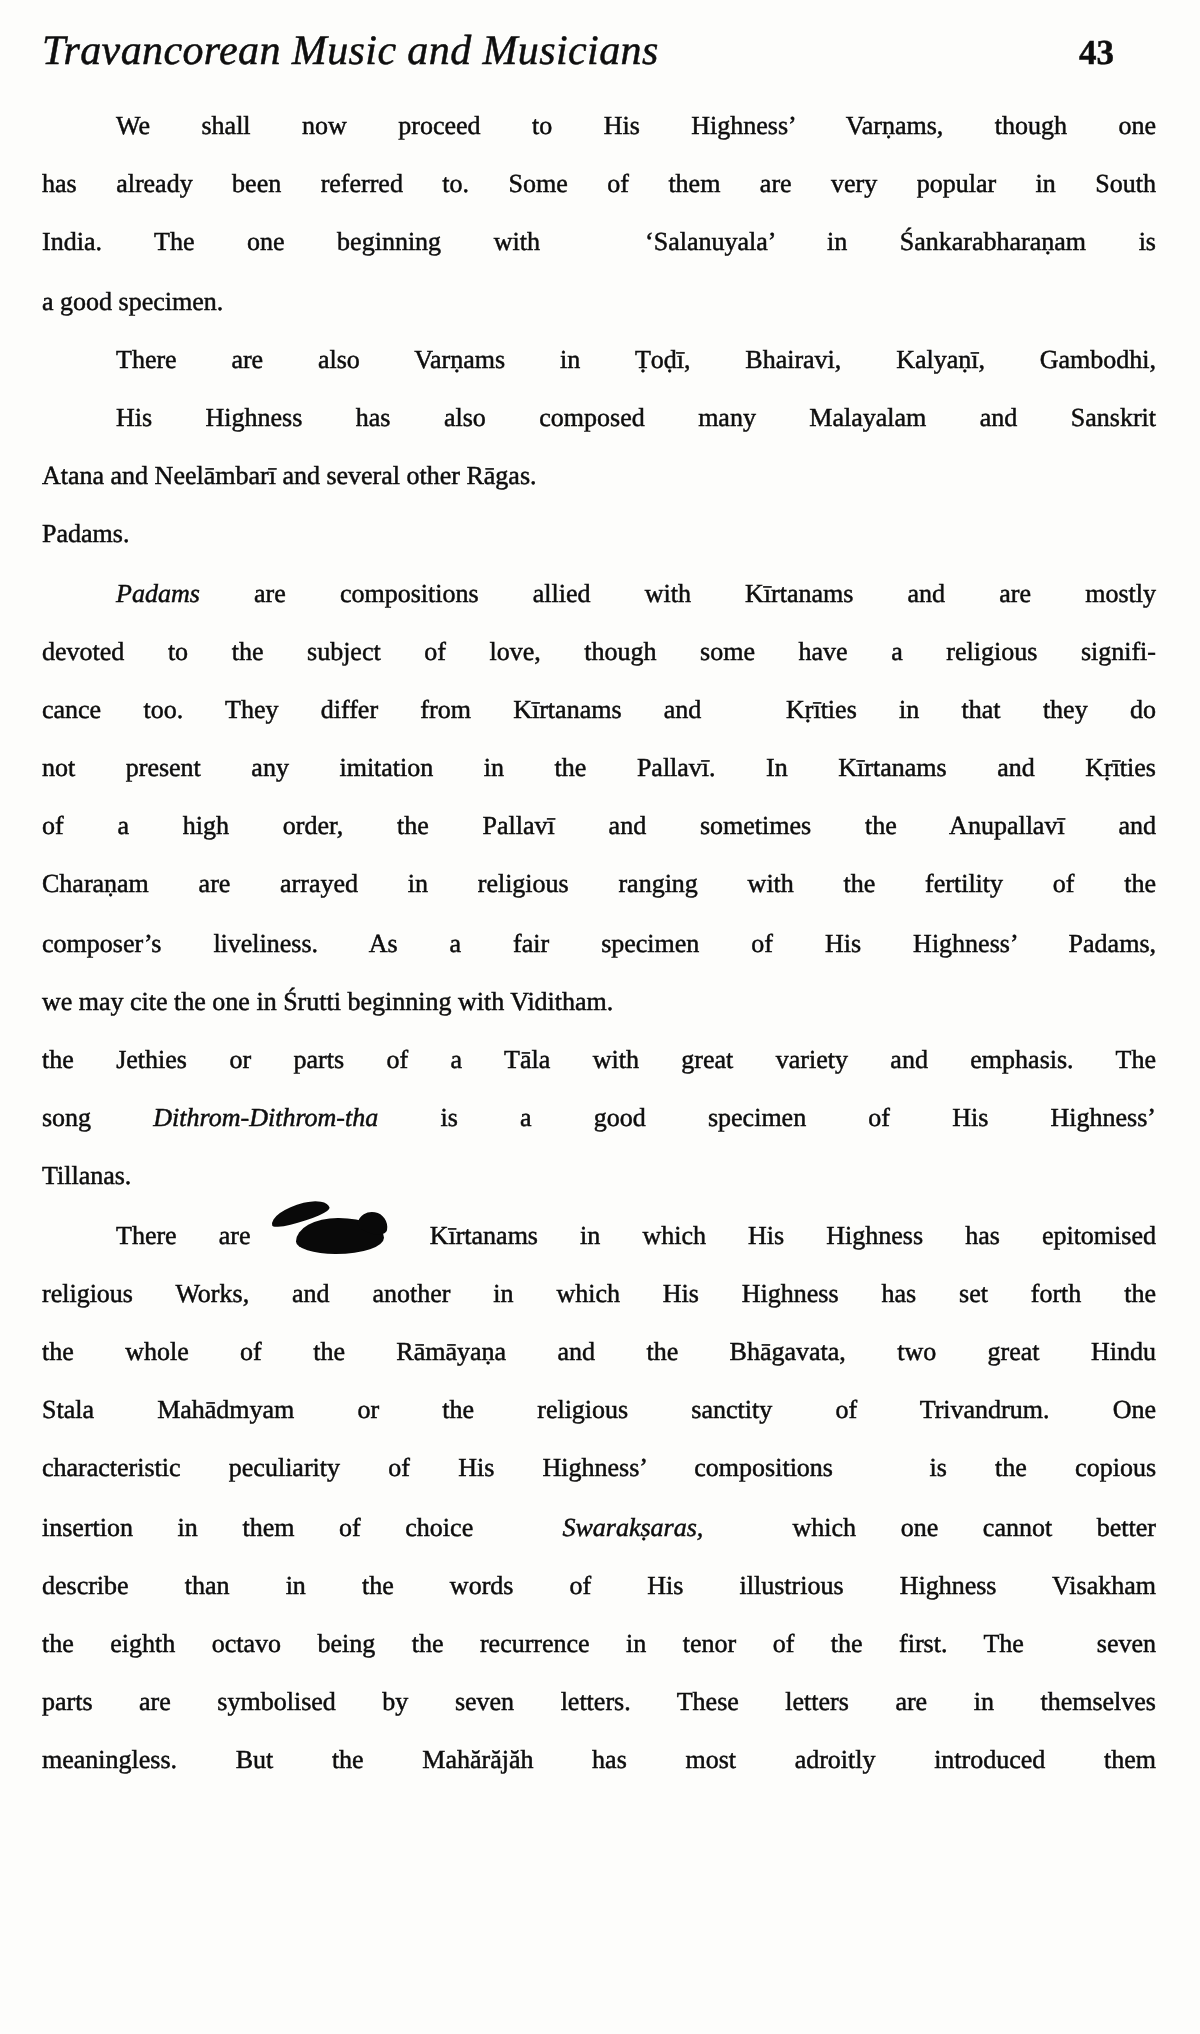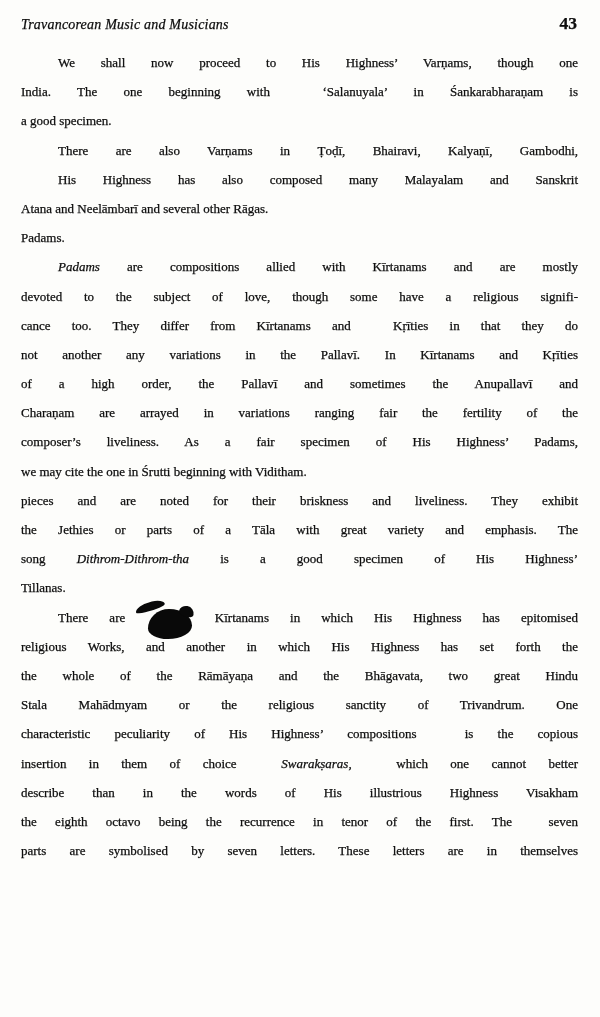--- a/index.html
+++ b/index.html
@@ -17,48 +17,48 @@
     -webkit-text-stroke: 0.25px #0e0e0e;
   }
   .header {
     display: flex;
     justify-content: space-between;
     align-items: baseline;
     height: 24px;
   }
   .running-title {
     font-style: italic;
-    font-size: 14px;
+    font-size: 21px;
     letter-spacing: 0.2px;
   }
   .page-number {
     font-size: 17.5px;
     font-weight: bold;
-    margin-right: 1px;
+    margin-right: 21px;
   }
   .page-body {
     margin-top: 11px;
     font-size: 13px;
   }
   .line {
     height: 29.2px;
     line-height: 29.2px;
     text-align: justify;
     text-align-last: justify;
     overflow: visible;
   }
   .line.indent { text-indent: 37px; }
   .line.last { text-align-last: left; }
   .italic { font-style: italic; }
   .blot {
     color: transparent;
     -webkit-text-stroke: 0;
     background: #090909;
     border-radius: 48% 52% 55% 45% / 65% 55% 45% 35%;
-    padding: 1px 11px 14px 13px;
+    padding: 1px 11px 2px 13px;
     margin: 0 2px;
     position: relative;
   }
   .blot::before {
     content: "";
     position: absolute;
     left: -13px; top: -7px;
     width: 30px; height: 9px;
     background: #090909;
     border-radius: 60% 40% 70% 30% / 80% 60% 40% 20%;
@@ -77,41 +77,42 @@
 </head>
 <body>
 
 <div class="page">
   <div class="header">
     <span class="running-title">Travancorean Music and Musicians</span>
     <span class="page-number">43</span>
   </div>
   <div class="page-body">
       <div class="line indent"><span>We shall now proceed to His Highness’ Varṇams, though one</span></div>
+      <div class="line"><span>has already been referred to. Some of them are very popular in South</span></div>
       <div class="line"><span>India. The one beginning with&nbsp; ‘Salanuyala’ in Śankarabharaṇam is</span></div>
       <div class="line last"><span>a good specimen.</span></div>
       <div class="line indent"><span>There are also Varṇams in Ṭoḍī, Bhairavi, Kalyaṇī, Gambodhi,</span></div>
       <div class="line indent"><span>His Highness has also composed many Malayalam and Sanskrit</span></div>
       <div class="line last"><span>Atana and Neelāmbarī and several other Rāgas.</span></div>
       <div class="line last"><span>Padams.</span></div>
       <div class="line indent"><span class="italic">Padams</span><span> are compositions allied with Kīrtanams and are mostly</span></div>
       <div class="line"><span>devoted to the subject of love, though some have a religious signifi-</span></div>
       <div class="line"><span>cance too. They differ from Kīrtanams and&nbsp; Kṛīties in that they do</span></div>
-      <div class="line"><span>not another any variations in the Pallavī. In Kīrtanams and Kṛīties</span></div>
+      <div class="line"><span>not present any imitation in the Pallavī. In Kīrtanams and Kṛīties</span></div>
       <div class="line"><span>of a high order, the Pallavī and sometimes the Anupallavī and</span></div>
-      <div class="line"><span>Charaṇam are arrayed in variations ranging fair the fertility of the</span></div>
+      <div class="line"><span>Charaṇam are arrayed in religious ranging with the fertility of the</span></div>
       <div class="line"><span>composer’s liveliness. As a fair specimen of His Highness’ Padams,</span></div>
       <div class="line last"><span>we may cite the one in Śrutti beginning with Viditham.</span></div>
-      <div class="line"><span>pieces and are noted for their briskness and liveliness. They exhibit</span></div>
       <div class="line"><span>the Jethies or parts of a Tāla with great variety and emphasis. The</span></div>
       <div class="line"><span>song </span><span class="italic">Dithrom-Dithrom-tha</span><span> is a good specimen of His Highness’</span></div>
       <div class="line last"><span>Tillanas.</span></div>
       <div class="line indent"><span>There are </span><span class="blot">two</span><span> Kīrtanams in which His Highness has epitomised</span></div>
       <div class="line"><span>religious Works, and another in which His Highness has set forth the</span></div>
       <div class="line"><span>the whole of the Rāmāyaṇa and the Bhāgavata, two great Hindu</span></div>
       <div class="line"><span>Stala Mahādmyam or the religious sanctity of Trivandrum. One</span></div>
       <div class="line"><span>characteristic peculiarity of His Highness’ compositions&nbsp; is the copious</span></div>
       <div class="line"><span>insertion in them of choice&nbsp; </span><span class="italic">Swarakṣaras,</span><span>&nbsp; which one cannot better</span></div>
       <div class="line"><span>describe than in the words of His illustrious Highness Visakham</span></div>
       <div class="line"><span>the eighth octavo being the recurrence in tenor of the first. The&nbsp; seven</span></div>
       <div class="line"><span>parts are symbolised by seven letters. These letters are in themselves</span></div>
+      <div class="line"><span>meaningless. But the Mahărăjăh has most adroitly introduced them</span></div>
     </div>
 </div>
 
 </body></html>

